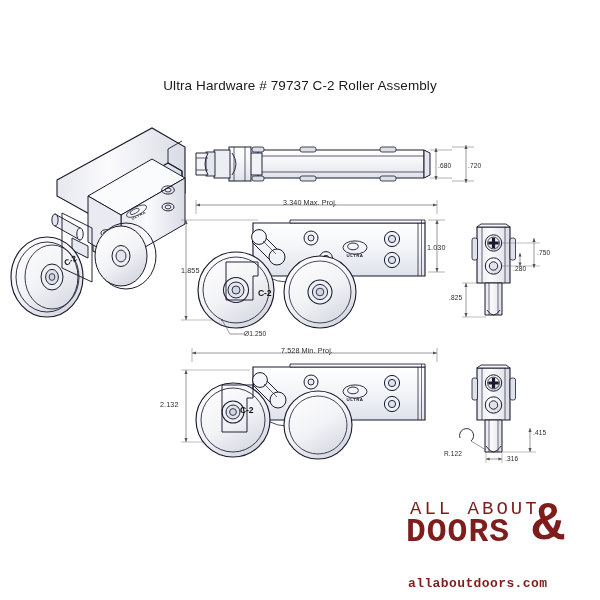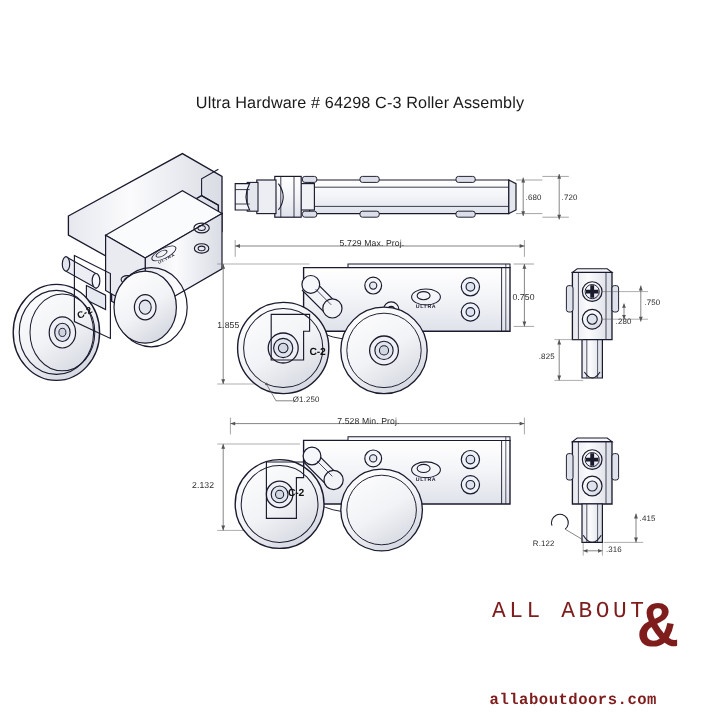--- a/index.html
+++ b/index.html
@@ -62,21 +62,21 @@
     font-size:33px;font-weight:bold;letter-spacing:1px;
   }
   .wm .l4{
     position:absolute;left:16px;top:82px;
     font-size:13px;font-weight:bold;letter-spacing:.4px;
   }
 </style>
 </head>
 <body>
 
-<div class="title">Ultra Hardware # 64298 C-3 Roller Assembly</div>
+<div class="title">Ultra Hardware # 79737 C-2 Roller Assembly</div>
 
 <svg id="sheet" viewBox="0 0 600 600">
   <defs>
     <linearGradient id="metal" x1="0" y1="0" x2="0" y2="1">
       <stop offset="0%" stop-color="#ffffff"></stop>
       <stop offset="45%" stop-color="#f4f5f8"></stop>
       <stop offset="100%" stop-color="#dfe2ea"></stop>
     </linearGradient>
     <linearGradient id="metalH" x1="0" y1="0" x2="1" y2="0">
       <stop offset="0%" stop-color="#e6e8ee"></stop>
@@ -436,36 +436,37 @@
       <path d="M 502 459 l -3.6 -1.6 l 0 3.2 z" fill="#555" stroke="none"></path>
       <line x1="486" y1="452" x2="486" y2="463" stroke-width="0.4"></line>
       <line x1="502" y1="452" x2="502" y2="463" stroke-width="0.4"></line>
     </g>
   </g>
 </svg>
 
 <div class="dim" style="left:438px;top:162px;">.680</div>
 <div class="dim" style="left:468px;top:162px;">.720</div>
 
-<div class="dim big" style="left:283px;top:198px;">5.729 Max. Proj.</div>
+<div class="dim big" style="left:283px;top:198px;">3.340 Max. Proj.</div>
 <div class="dim big" style="left:163px;top:266px;margin-left:18px;">1.855</div>
-<div class="dim big" style="left:427px;top:243px;">0.750</div>
+<div class="dim big" style="left:427px;top:243px;">1.030</div>
 <div class="dim" style="left:244px;top:330px;">Ø1.250</div>
 
 <div class="dim big" style="left:281px;top:346px;">7.528 Min. Proj.</div>
 <div class="dim big" style="left:160px;top:400px;">2.132</div>
 
 <div class="dim" style="left:537px;top:249px;">.750</div>
 <div class="dim" style="left:513px;top:265px;">.280</div>
 <div class="dim" style="left:449px;top:294px;">.825</div>
 
 <div class="dim" style="left:533px;top:429px;">.415</div>
 <div class="dim" style="left:505px;top:455px;">.316</div>
 <div class="dim" style="left:444px;top:450px;">R.122</div>
 
 <div class="tag" style="left:258px;top:288px;">C-2</div>
 <div class="tag" style="left:240px;top:405px;">C-2</div>
 
 <div class="wm">
   <div class="l1">ALL ABOUT</div>
+  <div class="l2">DOORS</div>
   <div class="amp">&amp;</div>
   <div class="l4">allaboutdoors.com</div>
 </div>
 
 </body></html>

